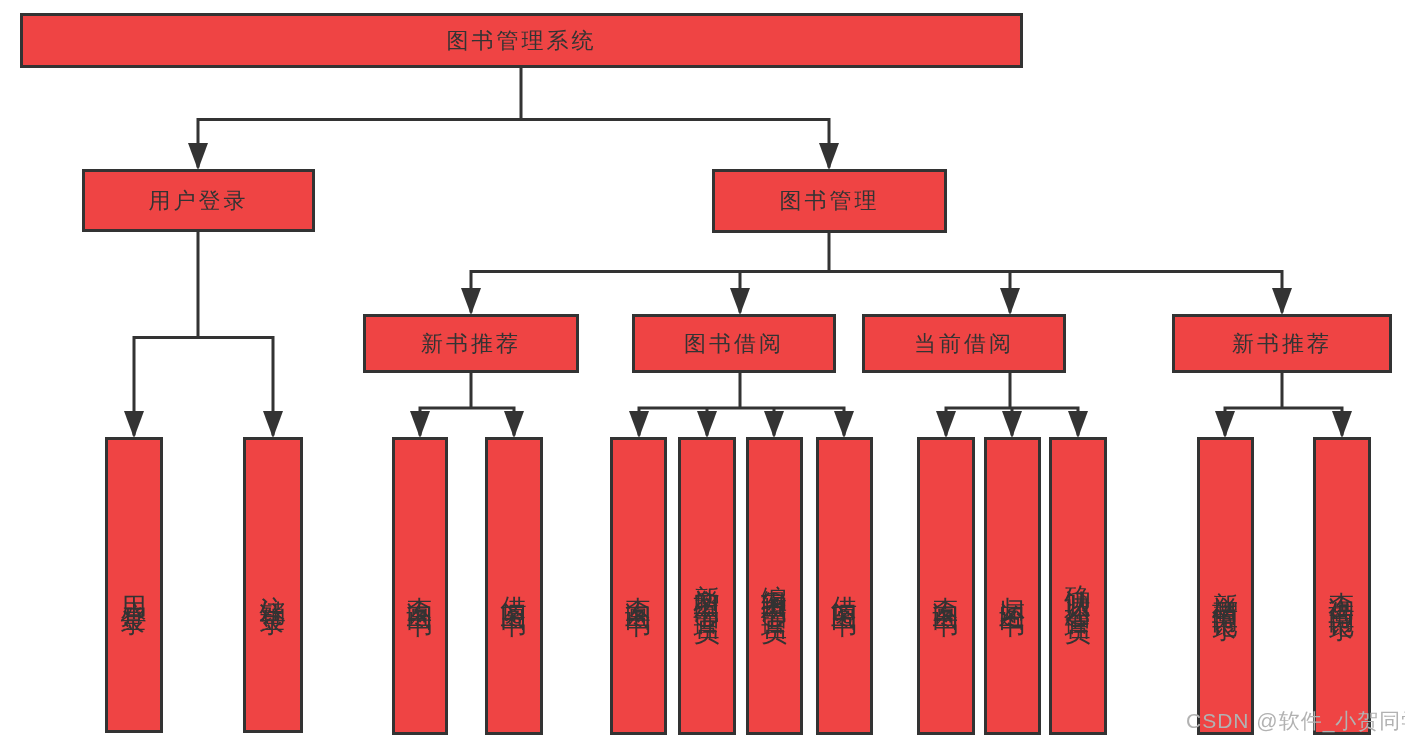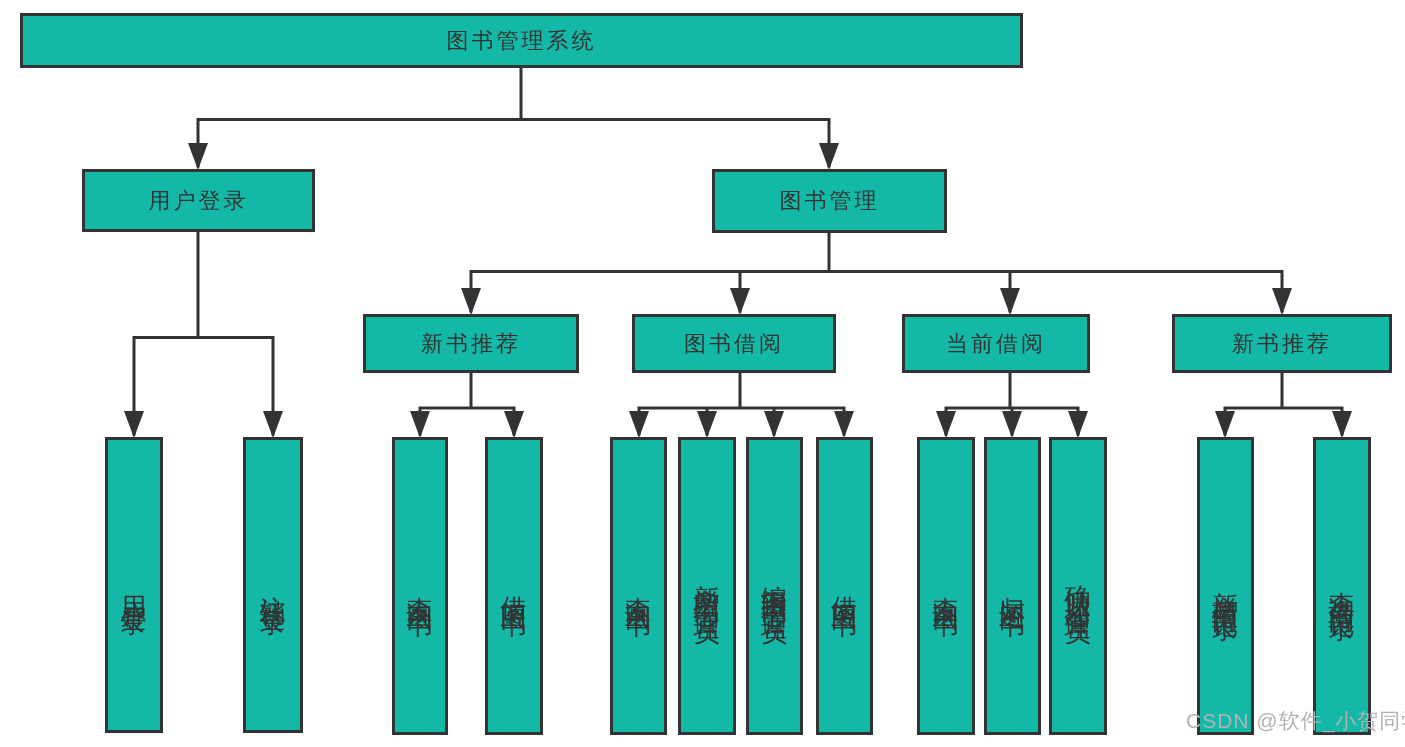--- a/index.html
+++ b/index.html
@@ -2,21 +2,21 @@
 <html><head>
 <meta charset="utf-8">
 <style>
   html,body{margin:0;padding:0;background:#ffffff;}
   .stage{
     position:relative;width:1405px;height:747px;background:#ffffff;
     font-family:"Liberation Sans","DejaVu Sans",sans-serif;overflow:hidden;
   }
   svg.connectors{position:absolute;left:0;top:0;z-index:1;}
   .node{
-    position:absolute;box-sizing:border-box;background:#14b8a6;
+    position:absolute;box-sizing:border-box;background:#ef4444;
     border:3px solid #333333;color:#333333;z-index:2;
     display:flex;align-items:center;justify-content:center;
     line-height:1;white-space:nowrap;
   }
   .h{font-size:22px;letter-spacing:3px;}
   .v{
     writing-mode:vertical-rl;text-orientation:mixed;
     font-size:26px;letter-spacing:5px;white-space:normal;
   }
   .watermark{
@@ -62,21 +62,21 @@
     </g>
   </svg>
 
   <div class="node h" style="left:20px;top:13px;width:1003px;height:55px">图书管理系统</div>
 
   <div class="node h" style="left:82px;top:169px;width:233px;height:63px">用户登录</div>
   <div class="node h" style="left:712px;top:169px;width:235px;height:64px">图书管理</div>
 
   <div class="node h" style="left:363px;top:314px;width:216px;height:59px">新书推荐</div>
   <div class="node h" style="left:632px;top:314px;width:204px;height:59px">图书借阅</div>
-  <div class="node h" style="left:902px;top:314px;width:188px;height:59px">当前借阅</div>
+  <div class="node h" style="left:862px;top:314px;width:204px;height:59px">当前借阅</div>
   <div class="node h" style="left:1172px;top:314px;width:220px;height:59px">新书推荐</div>
 
   <div class="node v" style="left:105px;top:437px;width:58px;height:296px">用户登录</div>
   <div class="node v" style="left:243px;top:437px;width:60px;height:296px">注销登录</div>
 
   <div class="node v" style="left:392px;top:437px;width:56px;height:298px">查询图书</div>
   <div class="node v" style="left:485px;top:437px;width:58px;height:298px">借阅图书</div>
 
   <div class="node v" style="left:610px;top:437px;width:57px;height:298px">查询图书</div>
   <div class="node v" style="left:678px;top:437px;width:58px;height:298px">新增图书（管理员）</div>

